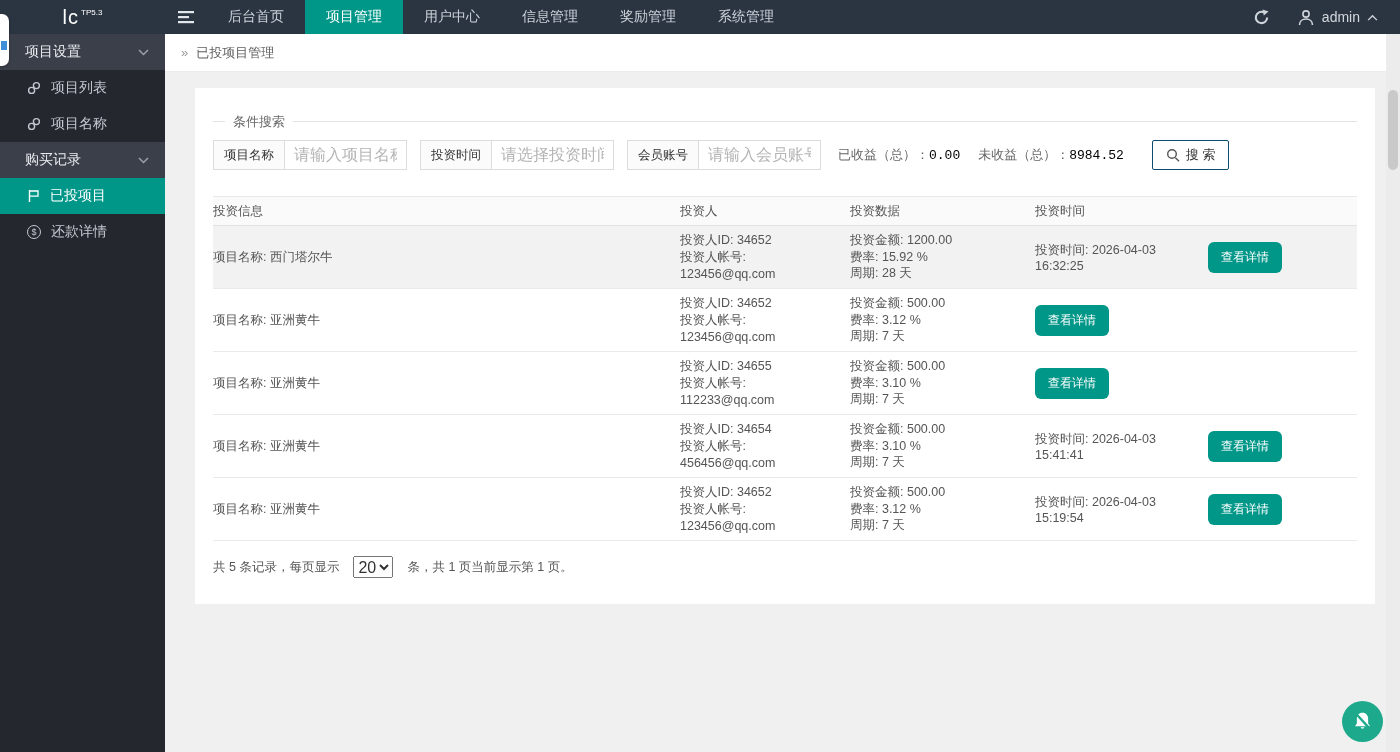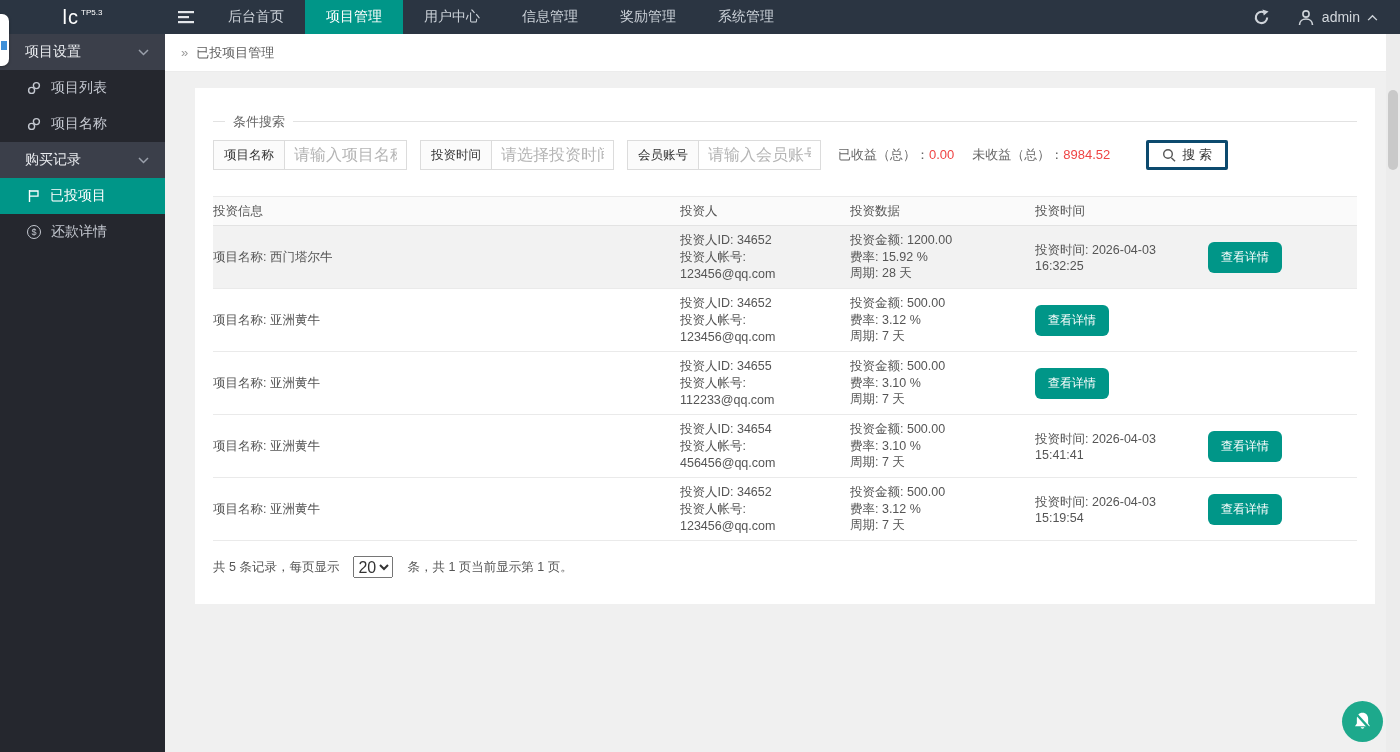--- a/index.html
+++ b/index.html
@@ -37,22 +37,22 @@
   
   .fieldset { border-top:1px solid #e2e2e2; position:relative; padding-top:18px; margin-top:9px; }
   .legend { position:absolute; top:-9px; left:12px; background:#fff; padding:0 8px; font-size:13px; color:#666; }
   .search-row { display:flex; align-items:center; }
   .input-group { display:flex; height:30px; margin-right:13px; }
   .ig-label { display:flex; align-items:center; padding:0 10px; border:1px solid #dcdcdc; background:#fbfbfb; font-size:12.5px; color:#333; white-space:nowrap; }
   .ig-input { width:122px; border:1px solid #dcdcdc; border-left:none; padding:0 9px; font-size:16px; color:#333; outline:none; background:#fff; }
   .ig-input::placeholder { color:#b5b5b5; }
   .stats { display:flex; align-items:center; font-size:13px; color:#666; margin-left:4px; }
   .stat { margin-right:18px; white-space:nowrap; }
-  .stat .val { color:#ef4444; }
-  .search-btn { height:30px; padding:0 13px; background:#fff; border:3px solid #0c4a6e; border-radius:2px; display:flex; align-items:center; gap:6px; font-size:13px; color:#333; cursor:pointer; margin-left:18px;justify-content:flex-end; }
+  .stat .val { color:#000000;font-family:Liberation Mono, monospace; }
+  .search-btn { height:30px; padding:0 13px; background:#fff; border:1px solid #0c4a6e; border-radius:2px; display:flex; align-items:center; gap:6px; font-size:13px; color:#333; cursor:pointer; margin-left:10px;justify-content:flex-end; }
   
   .table { margin-top:26px; font-size:12.5px; color:#555; }
   .thead { display:flex; align-items:center; background:#fafafa; border-top:1px solid #eaeaea; border-bottom:1px solid #e3e3e3; height:30px; }
   .trow { display:flex; align-items:center; min-height:63px; border-bottom:1px solid #eaeaea; background:#fff; }
   .trow.striped { background:#f2f2f2; }
   .c { padding-right:10px; }
   .c1 { width:467px; }
   .c2 { width:170px; line-height:17px; }
   .c3 { width:185px; line-height:16.5px; }
   .c4 { width:173px; }

